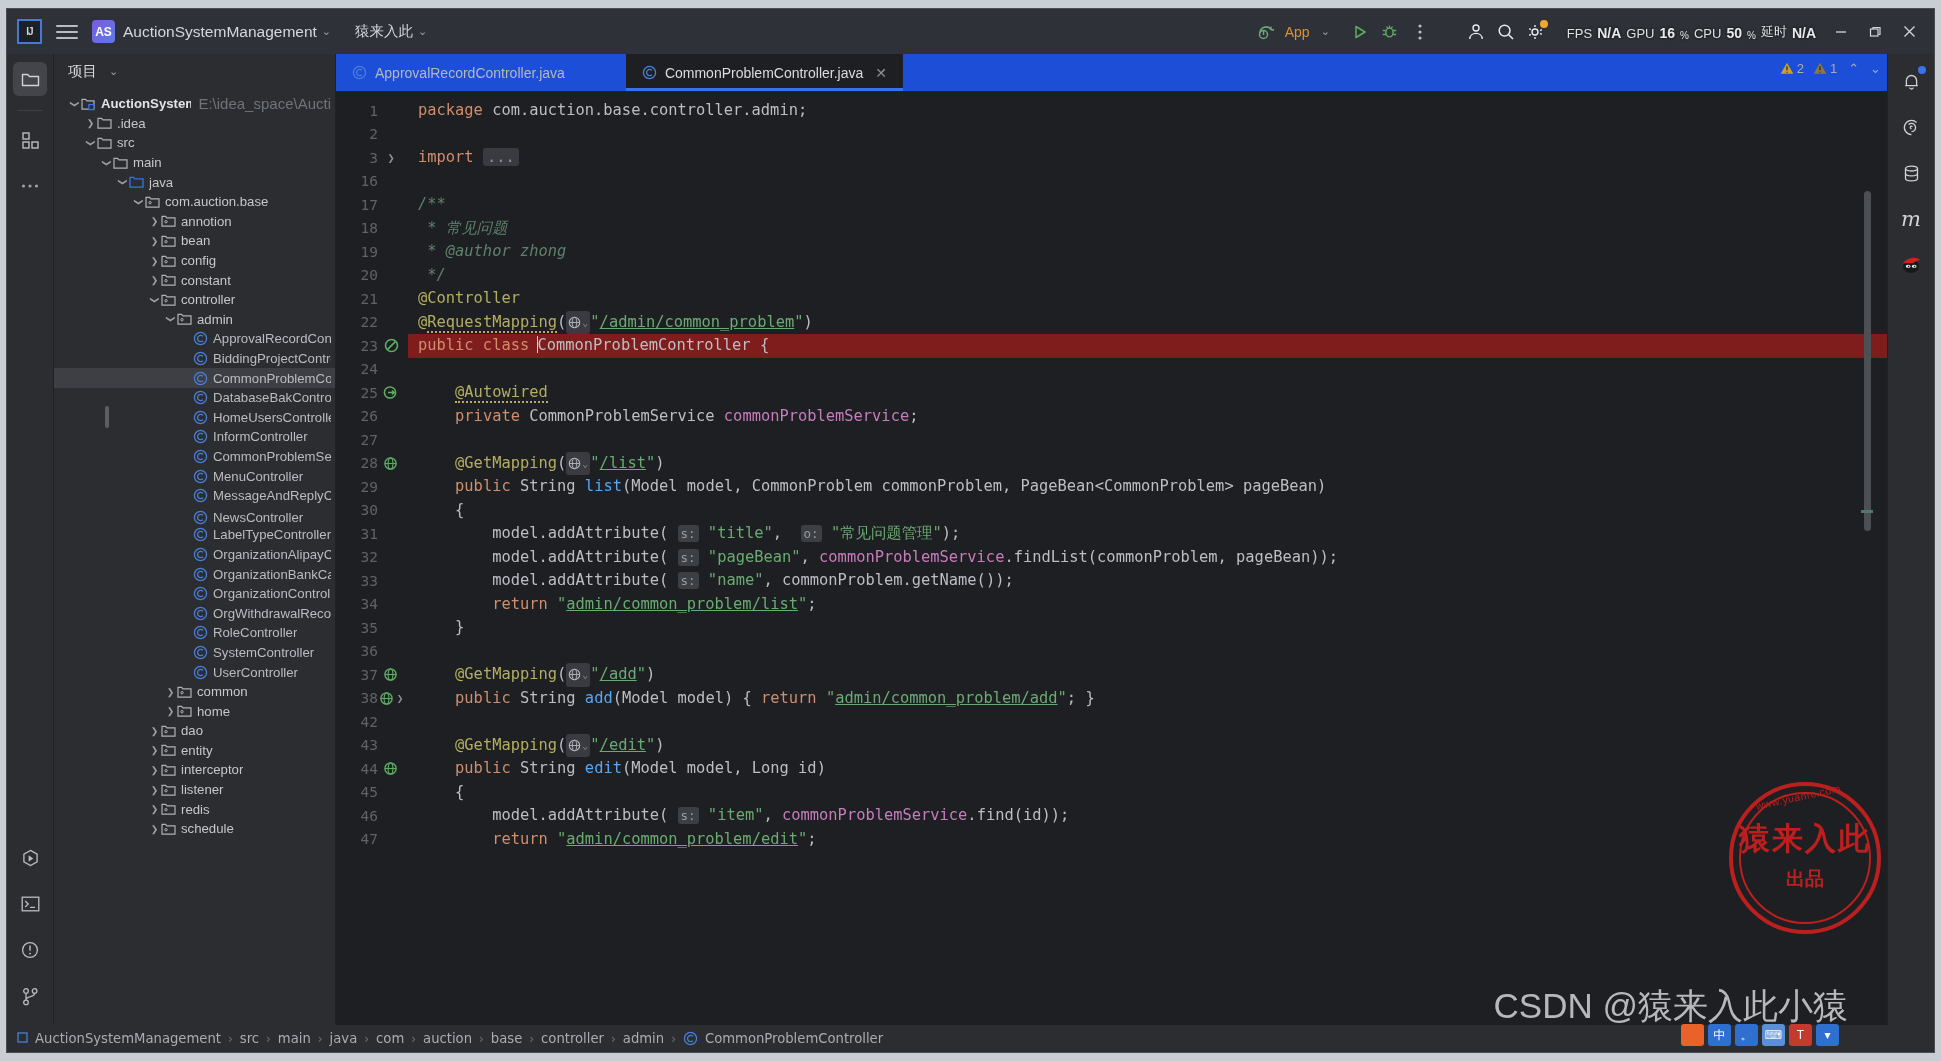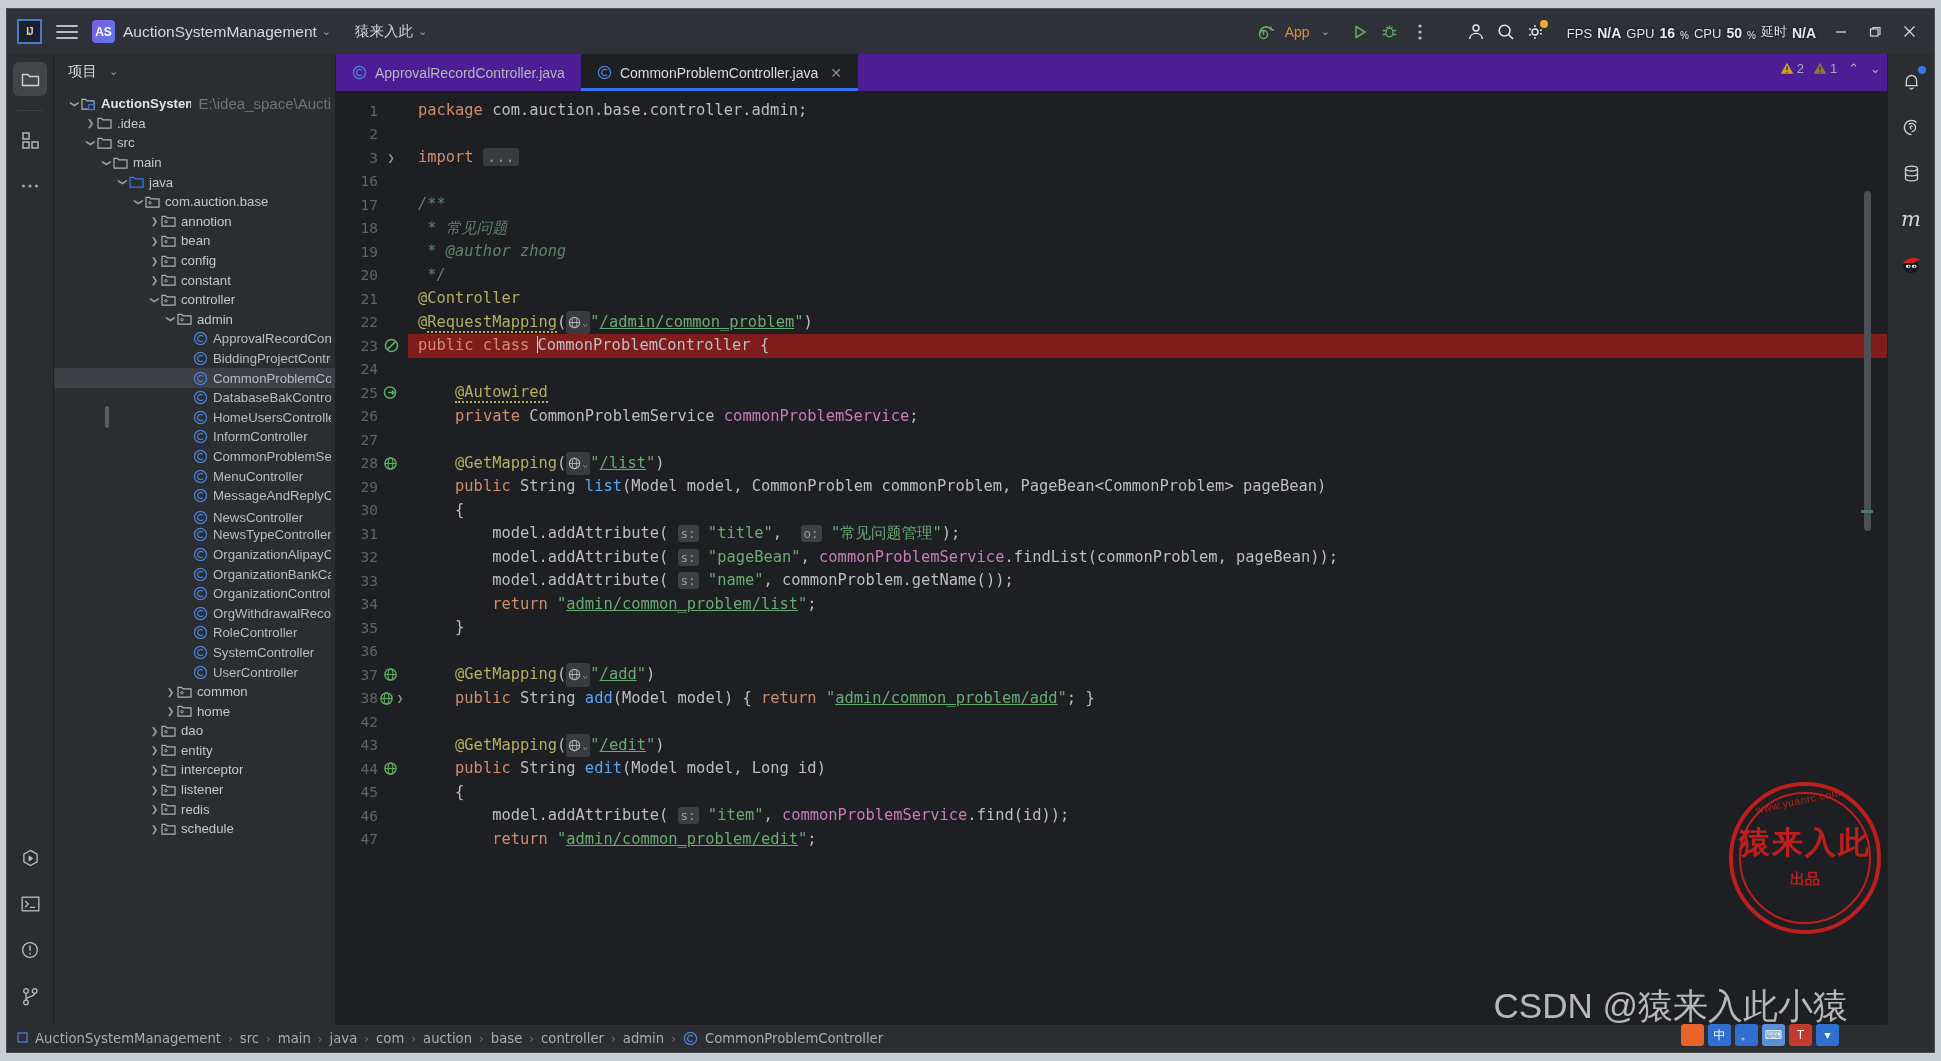--- a/index.html
+++ b/index.html
@@ -117,21 +117,21 @@
   .row .ji { flex: 0 0 auto; margin-right: 5px; display: flex; align-items: center; }
   .row.cls .lbl { color: #b9bcc2; }
 
   .proj-scroll {
     position: absolute; left: 51px; width: 4px; background: #5b5e63;
     border-radius: 2px; top: 352px; height: 22px;
   }
 
   
   .editor { flex: 1; display: flex; flex-direction: column; min-width: 0; background: #1e1f22; }
-  .tabs { height: 37px; flex: 0 0 37px; background: #4c1d95; display: flex; align-items: stretch; }
+  .tabs { height: 37px; flex: 0 0 37px; background: #1d4ed8; display: flex; align-items: stretch; gap: 45px; }
   .tab {
     display: flex; align-items: center; gap: 8px; padding: 0 16px;
     color: #b5b8bd; font-size: 14px; cursor: pointer; position: relative;
   }
   .tab.active { background: #1e1f22; color: #d9dce1; }
   .tab.active::after {
     content: ''; position: absolute; left: 0; right: 0; bottom: 0; height: 3px; background: #3574f0;
   }
   .tab .x { color: #8d9097; font-size: 14px; margin-left: 4px; }
 
@@ -223,21 +223,21 @@
     border: 4px solid #d2201e; opacity: .88;
     display: flex; flex-direction: column; align-items: center; justify-content: center;
     color: #d2201e; pointer-events: none;
   }
   .stamp::before {
     content:''; position:absolute; left:6px; top:6px; right:6px; bottom:6px;
     border: 2px solid #d2201e; border-radius: 50%;
   }
   .stamp .s-url { font-size: 10.5px; letter-spacing: .5px; transform: rotate(-12deg) translateY(-34px); font-family:"Liberation Sans",sans-serif; }
   .stamp .s-main { font-size: 31px; font-weight: bold; letter-spacing: 2px; margin-top: -18px; font-family:"DejaVu Sans", sans-serif; }
-  .stamp .s-sub { font-size: 15px; font-weight: bold; margin-top: 6px; font-family:"DejaVu Sans", sans-serif; }
+  .stamp .s-sub { font-size: 19px; font-weight: bold; margin-top: 6px; font-family:"DejaVu Sans", sans-serif; }
   .csdn {
     position: absolute; right: 86px; bottom: 22px;
     color: #d8dadd; opacity: .82; font-size: 35px;
     font-family: "Liberation Sans", sans-serif; pointer-events: none; white-space: nowrap;
   }
   .ime {
     position: absolute; right: 95px; bottom: 6px;
     display: flex; align-items: center; gap: 4px; pointer-events: none;
   }
   .ime .k { width: 23px; height: 22px; border-radius: 3px; display:flex;align-items:center;justify-content:center;font-size:12px;color:#fff; }
@@ -625,21 +625,21 @@
             <span class="lbl">NewsController</span>
           </div>
           <div class="row cls" style="padding-left: 126px;">
             <span class="arrow"></span>
             <span class="ji">
               <svg width="15" height="15" viewBox="0 0 15 15">
                 <circle cx="7.5" cy="7.5" r="6.1" fill="none" stroke="#4a7fd6" stroke-width="1.3"></circle>
                 <path d="M9.9 5.4a3.1 3.1 0 1 0 0 4.3" fill="none" stroke="#4a7fd6" stroke-width="1.3"></path>
               </svg>
             </span>
-            <span class="lbl">NewsTypeController</span>
+            <span class="lbl">LabelTypeController</span>
           </div>
           <div class="row cls" style="padding-left: 126px;">
             <span class="arrow"></span>
             <span class="ji">
               <svg width="15" height="15" viewBox="0 0 15 15">
                 <circle cx="7.5" cy="7.5" r="6.1" fill="none" stroke="#4a7fd6" stroke-width="1.3"></circle>
                 <path d="M9.9 5.4a3.1 3.1 0 1 0 0 4.3" fill="none" stroke="#4a7fd6" stroke-width="1.3"></path>
               </svg>
             </span>
             <span class="lbl">OrganizationAlipayController</span>

